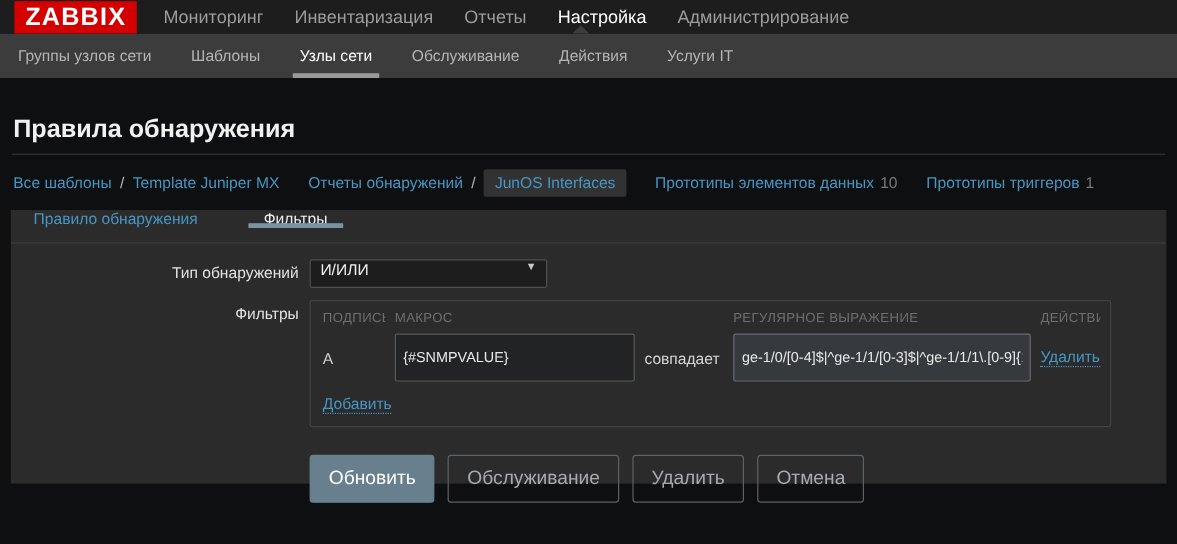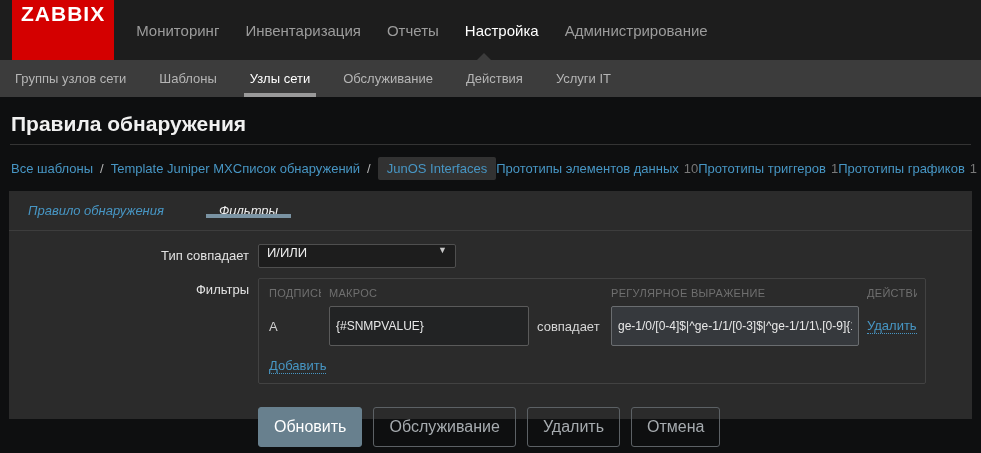--- a/index.html
+++ b/index.html
@@ -7,22 +7,22 @@
   body {
     font-family: "Liberation Sans", sans-serif;
     background:#0e0f10;
     color:#e6e6e6;
     overflow:hidden;
   }
   .screen { width:981px; height:453px; position:relative; }
 
   
   .topbar {
-    height:60px; background:#1d1d1d;
-    display:flex; 
+    height:28px; background:#1d1d1d;
+    display:flex; align-items:center;
     position:relative;
   }
   .logo {
     background:#d40000; color:#ffffff;
     font-weight:bold; font-size:21px; letter-spacing:1px;
     padding:2px 9px; margin:0 22px 0 12px;
     line-height:23px;
   }
   .topnav { display:flex; align-items:center; gap:26px; }
   .top-item {
@@ -48,21 +48,21 @@
     color:#b5b5b5; font-size:13px; text-decoration:none; cursor:pointer;
     position:relative; height:37px; display:flex; align-items:center; padding:0 3px;
   }
   .sub-item.active { color:#ffffff; }
   .sub-item.active::after {
     content:""; position:absolute; left:-3px; right:-3px; bottom:0;
     height:4px; background:#9a9a9a;
   }
 
   
-  .content { padding:0 9px; }
+  .content { padding:16px 9px; }
   .page-title {
     color:#f1f1f1; font-size:21px; font-weight:bold;
     padding:12px 2px 0 2px; line-height:30px;
   }
   .title-divider { border:none; border-top:1px solid #343434; margin:5px 1px 0 1px; }
 
   
   .breadcrumb {
     display:flex; align-items:center; font-size:13px;
     padding:12px 2px 0 2px; white-space:nowrap;
@@ -74,24 +74,23 @@
     background:#323232; border-radius:2px; padding:4px 9px;
   }
   .bc-count { color:#787878; margin-left:5px; }
 
   
   .widget {
     margin-top:11px; background:#2b2b2b;
     height:228px;
   }
   .tabs {
-    display:flex; align-items:center; gap:29px;
-    padding:0 6px; height:40px;
+    display:flex; align-items:flex-start; gap:29px;
+    padding:0 6px; height:28px;
     border-bottom:1px solid #3d3d3d;
-    font-style:italic;
   }
   .tab {
     font-size:13px; text-decoration:none; cursor:pointer;
     display:flex; align-items:center; padding:0 13px;
     position:relative; color:#4796c4;
   }
   .tab.active { color:#f0f0f0; }
   .tab.active::after {
     content:""; position:absolute; left:0; right:0; bottom:0;
     height:4px; background:#7a93a3;
@@ -178,47 +177,44 @@
 
   <main class="content">
     <h1 class="page-title">Правила обнаружения</h1>
     <hr class="title-divider">
 
     <div class="breadcrumb">
       <a class="bc-link">Все шаблоны</a>
       <span class="bc-sep">/</span>
       <a class="bc-link">Template Juniper MX</a>
       <span class="bc-gap"></span>
-      <a class="bc-link">Список обнаружений</a>
+      <a class="bc-link">Отчеты обнаружений</a>
       <span class="bc-sep">/</span>
       <a class="bc-link bc-selected">JunOS Interfaces</a>
       <span class="bc-gap"></span>
       <span>
         <a class="bc-link">Прототипы элементов данных</a><span class="bc-count">10</span>
       </span>
       <span class="bc-gap"></span>
       <span>
         <a class="bc-link">Прототипы триггеров</a><span class="bc-count">1</span>
       </span>
       <span class="bc-gap"></span>
-      <span>
-        <a class="bc-link">Прототипы графиков</a><span class="bc-count">1</span>
-      </span>
     </div>
 
     <section class="widget">
       <div class="tabs">
         <a class="tab">Правило обнаружения</a>
         <a class="tab active">Фильтры</a>
       </div>
 
       <div class="form-body">
 
         <div class="form-row">
-          <label class="form-label">Тип совпадает</label>
+          <label class="form-label">Тип обнаружений</label>
           <div class="select">
             <span>И/ИЛИ</span>
             <span class="select-arrow">▼</span>
           </div>
         </div>
 
         <div class="form-row top">
           <label class="form-label">Фильтры</label>
           <div class="fieldset">
             <div class="ftable">

